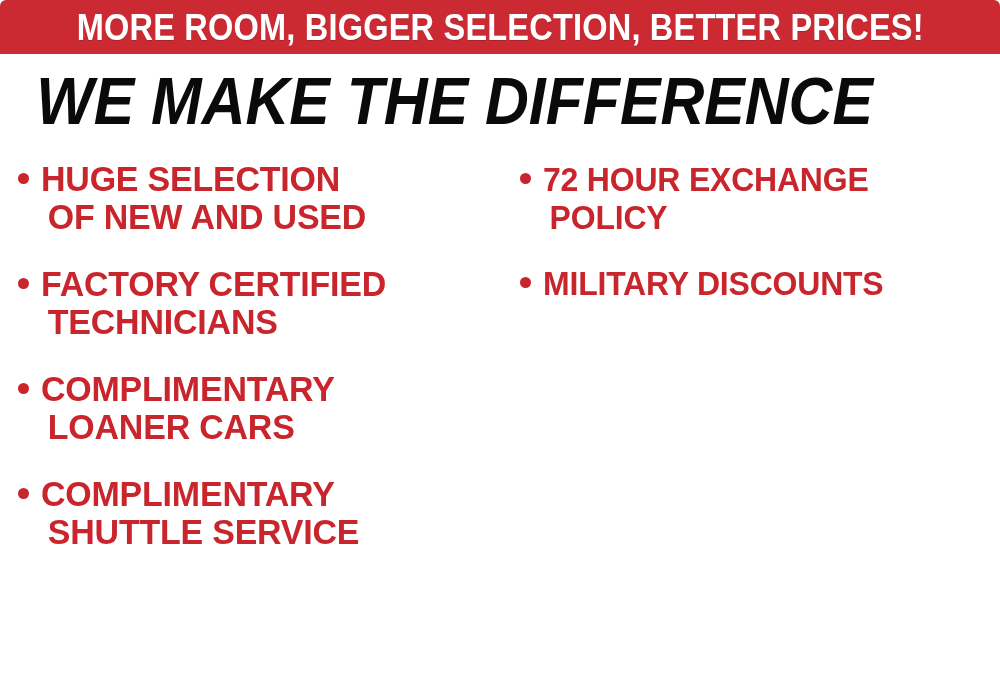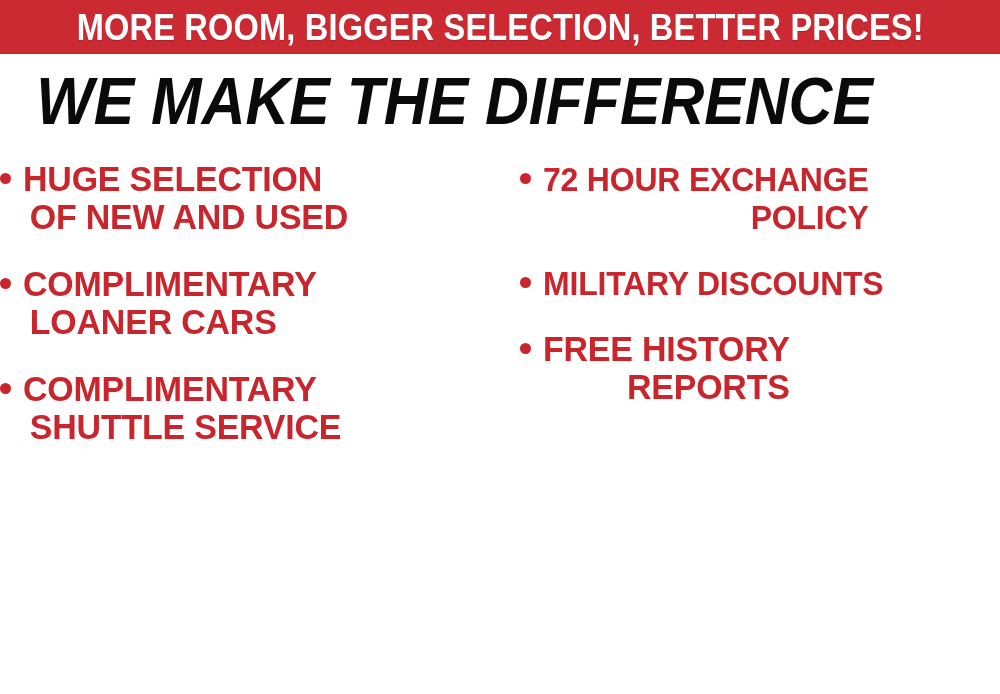--- a/index.html
+++ b/index.html
@@ -14,20 +14,21 @@
     font-family: "Liberation Sans", "DejaVu Sans", sans-serif;
     -webkit-font-smoothing: antialiased;
   }
 
   #poster {
     position: relative;
     width: 1000px;
     height: 694px;
     background: #ffffff;
     overflow: hidden;
+    border-radius: 6px;
   }
 
   
   .banner {
     position: absolute;
     left: 0;
     top: 0;
     width: 1000px;
     height: 54px;
     background: #cc2a33;
@@ -79,30 +80,30 @@
     left: 0;
     top: 160px;
     width: 1000px;
     height: 534px;
     display: flex;
     align-items: flex-start;
   }
   .col {
     box-sizing: border-box;
   }
-  .col-left  { width: 500px; padding-right: 6px; }
+  .col-left  { width: 500px; padding-left: 18px; padding-right: 6px; }
   .col-right { width: 500px; padding-left: 20px; padding-right: 2px; }
 
   .bullet-item {
     display: flex;
     align-items: flex-start;
     margin-bottom: 28px;
   }
   .col-left  .bullet-item { margin-bottom: 29px; }
-  .col-right .bullet-item { margin-bottom: 28px; text-align: right; }
+  .col-right .bullet-item { margin-bottom: 28px; }
 
   .dot {
     flex: 0 0 auto;
     width: 11px;
     height: 11px;
     border-radius: 50%;
     background: #c9252c;
     margin-top: 13px;
     margin-right: 12px;
   }
@@ -144,20 +145,24 @@
   <div class="columns">
 
     <div class="col col-left">
 
       <div class="bullet-item">
         <span class="dot"></span>
         <span class="bullet-text"><span>HUGE SELECTION</span><span class="cont">OF NEW AND USED</span></span>
       </div>
 
 
+      <div class="bullet-item">
+        <span class="dot"></span>
+        <span class="bullet-text"><span>FACTORY CERTIFIED</span><span class="cont">TECHNICIANS</span></span>
+      </div>
 
       <div class="bullet-item">
         <span class="dot"></span>
         <span class="bullet-text"><span>COMPLIMENTARY</span><span class="cont">LOANER CARS</span></span>
       </div>
 
       <div class="bullet-item">
         <span class="dot"></span>
         <span class="bullet-text"><span>COMPLIMENTARY</span><span class="cont">SHUTTLE SERVICE</span></span>
       </div>
@@ -172,22 +177,18 @@
       </div>
 
 
 
       <div class="bullet-item">
         <span class="dot"></span>
         <span class="bullet-text narrow"><span>MILITARY DISCOUNTS</span></span>
       </div>
 
 
-      <div class="bullet-item">
-        <span class="dot"></span>
-        <span class="bullet-text"><span>FREE HISTORY</span><span class="cont">REPORTS</span></span>
-      </div>
 
     </div>
 
   </div>
 
 </div>
 
 </body></html>

